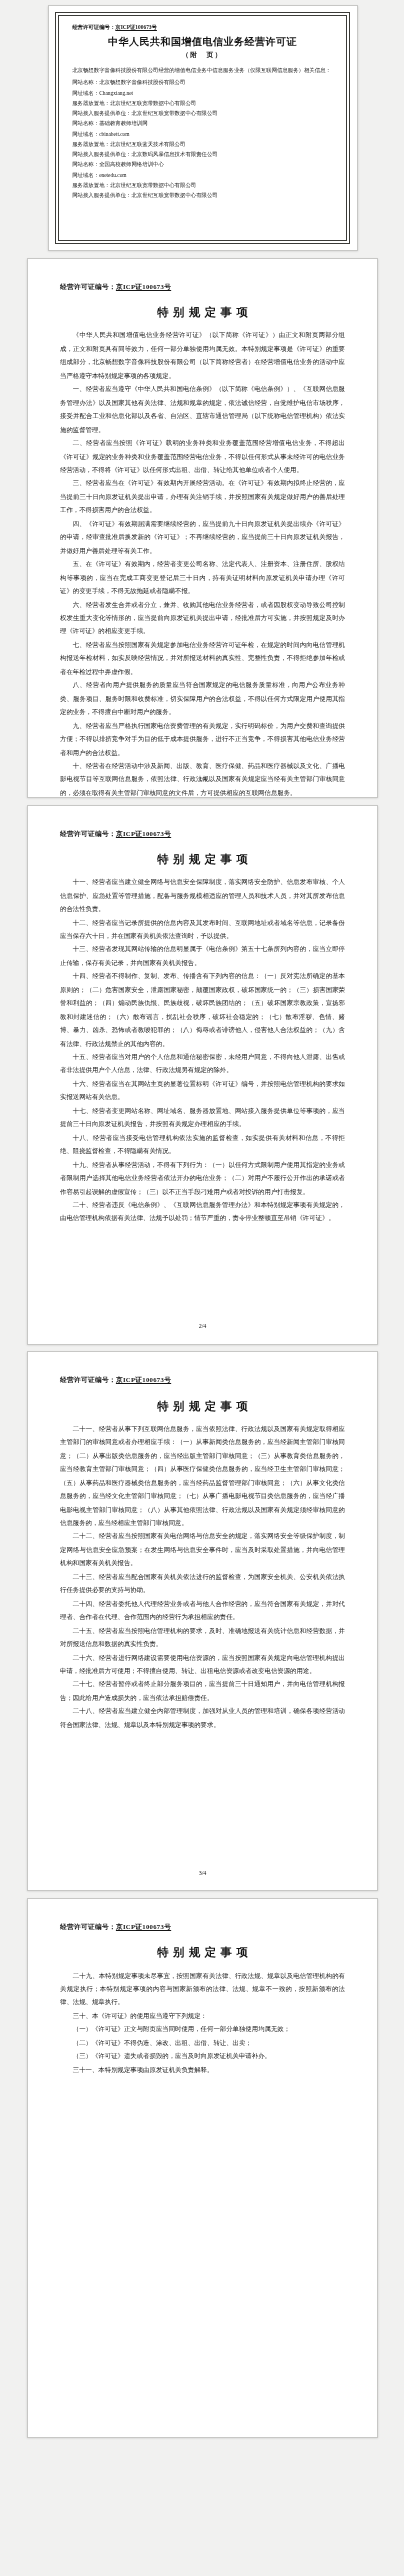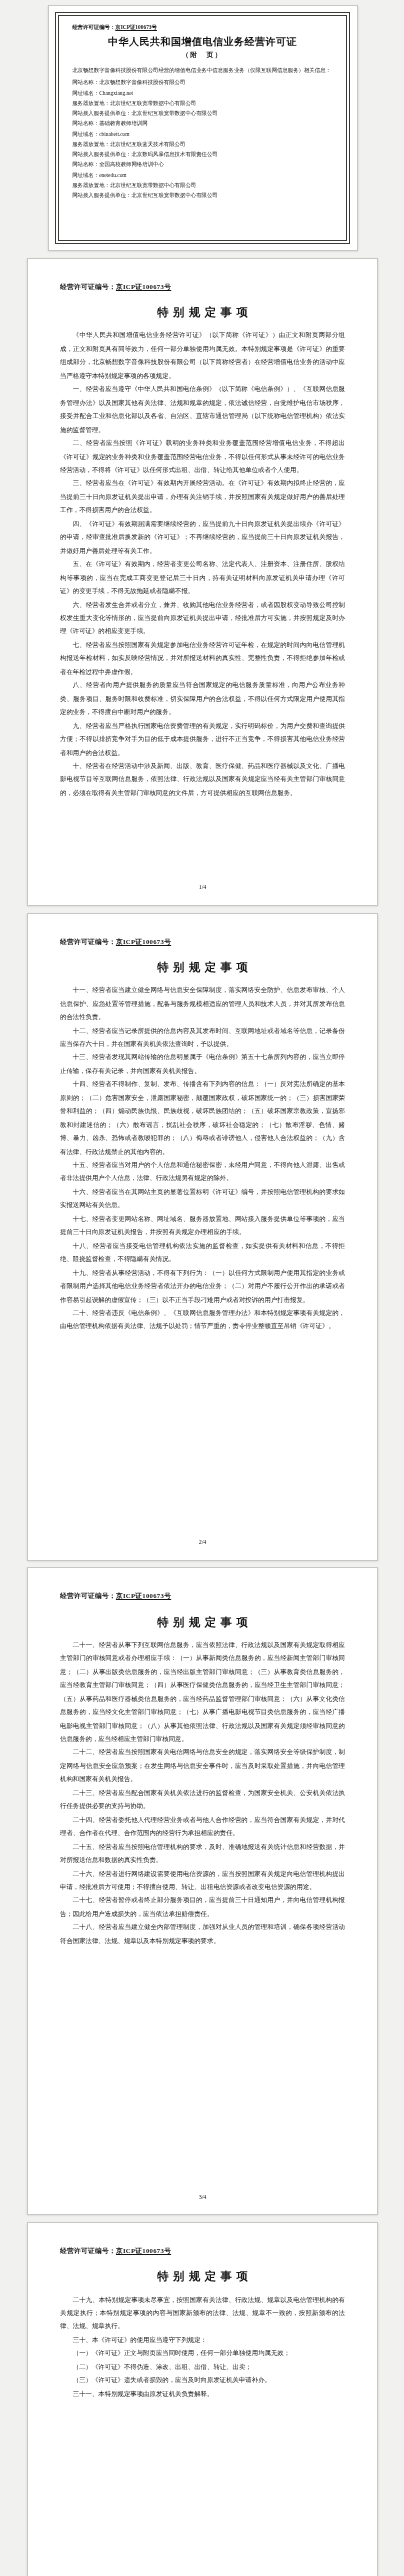--- a/index.html
+++ b/index.html
@@ -31,21 +31,21 @@
   .cert-subtitle {
     text-align: center; font-size: 6.7px; font-weight: bold;
     letter-spacing: 1.5px; margin: 2.6px 0 5.2px;
   }
   .cert-intro { font-size: 5.4px; line-height: 1.8; margin: 0 0 2.1px; text-align: justify; }
   .cert-row { font-size: 5.4px; line-height: 1.9; }
   .cert-row .row-label { }
   .cert-row .row-value { }
 
   
-  .doc { width: 351px; height: 648px; padding: 24px 32px 36px; position: relative; }
+  .doc { width: 351px; height: 540px; padding: 24px 32px 36px; position: relative; }
   .doc-header { font-size: 6.7px; font-weight: bold; letter-spacing: 0.3px; }
   .doc-title {
     text-align: center; font-size: 11.3px; font-weight: bold;
     letter-spacing: .4em; text-indent: .4em; margin: 13.4px 0 8.2px;
   }
   .doc-body p.para {
     font-size: 6.4px; line-height: 2.1; text-align: justify;
     text-indent: 2em; margin: 0;
   }
   .page-no {

